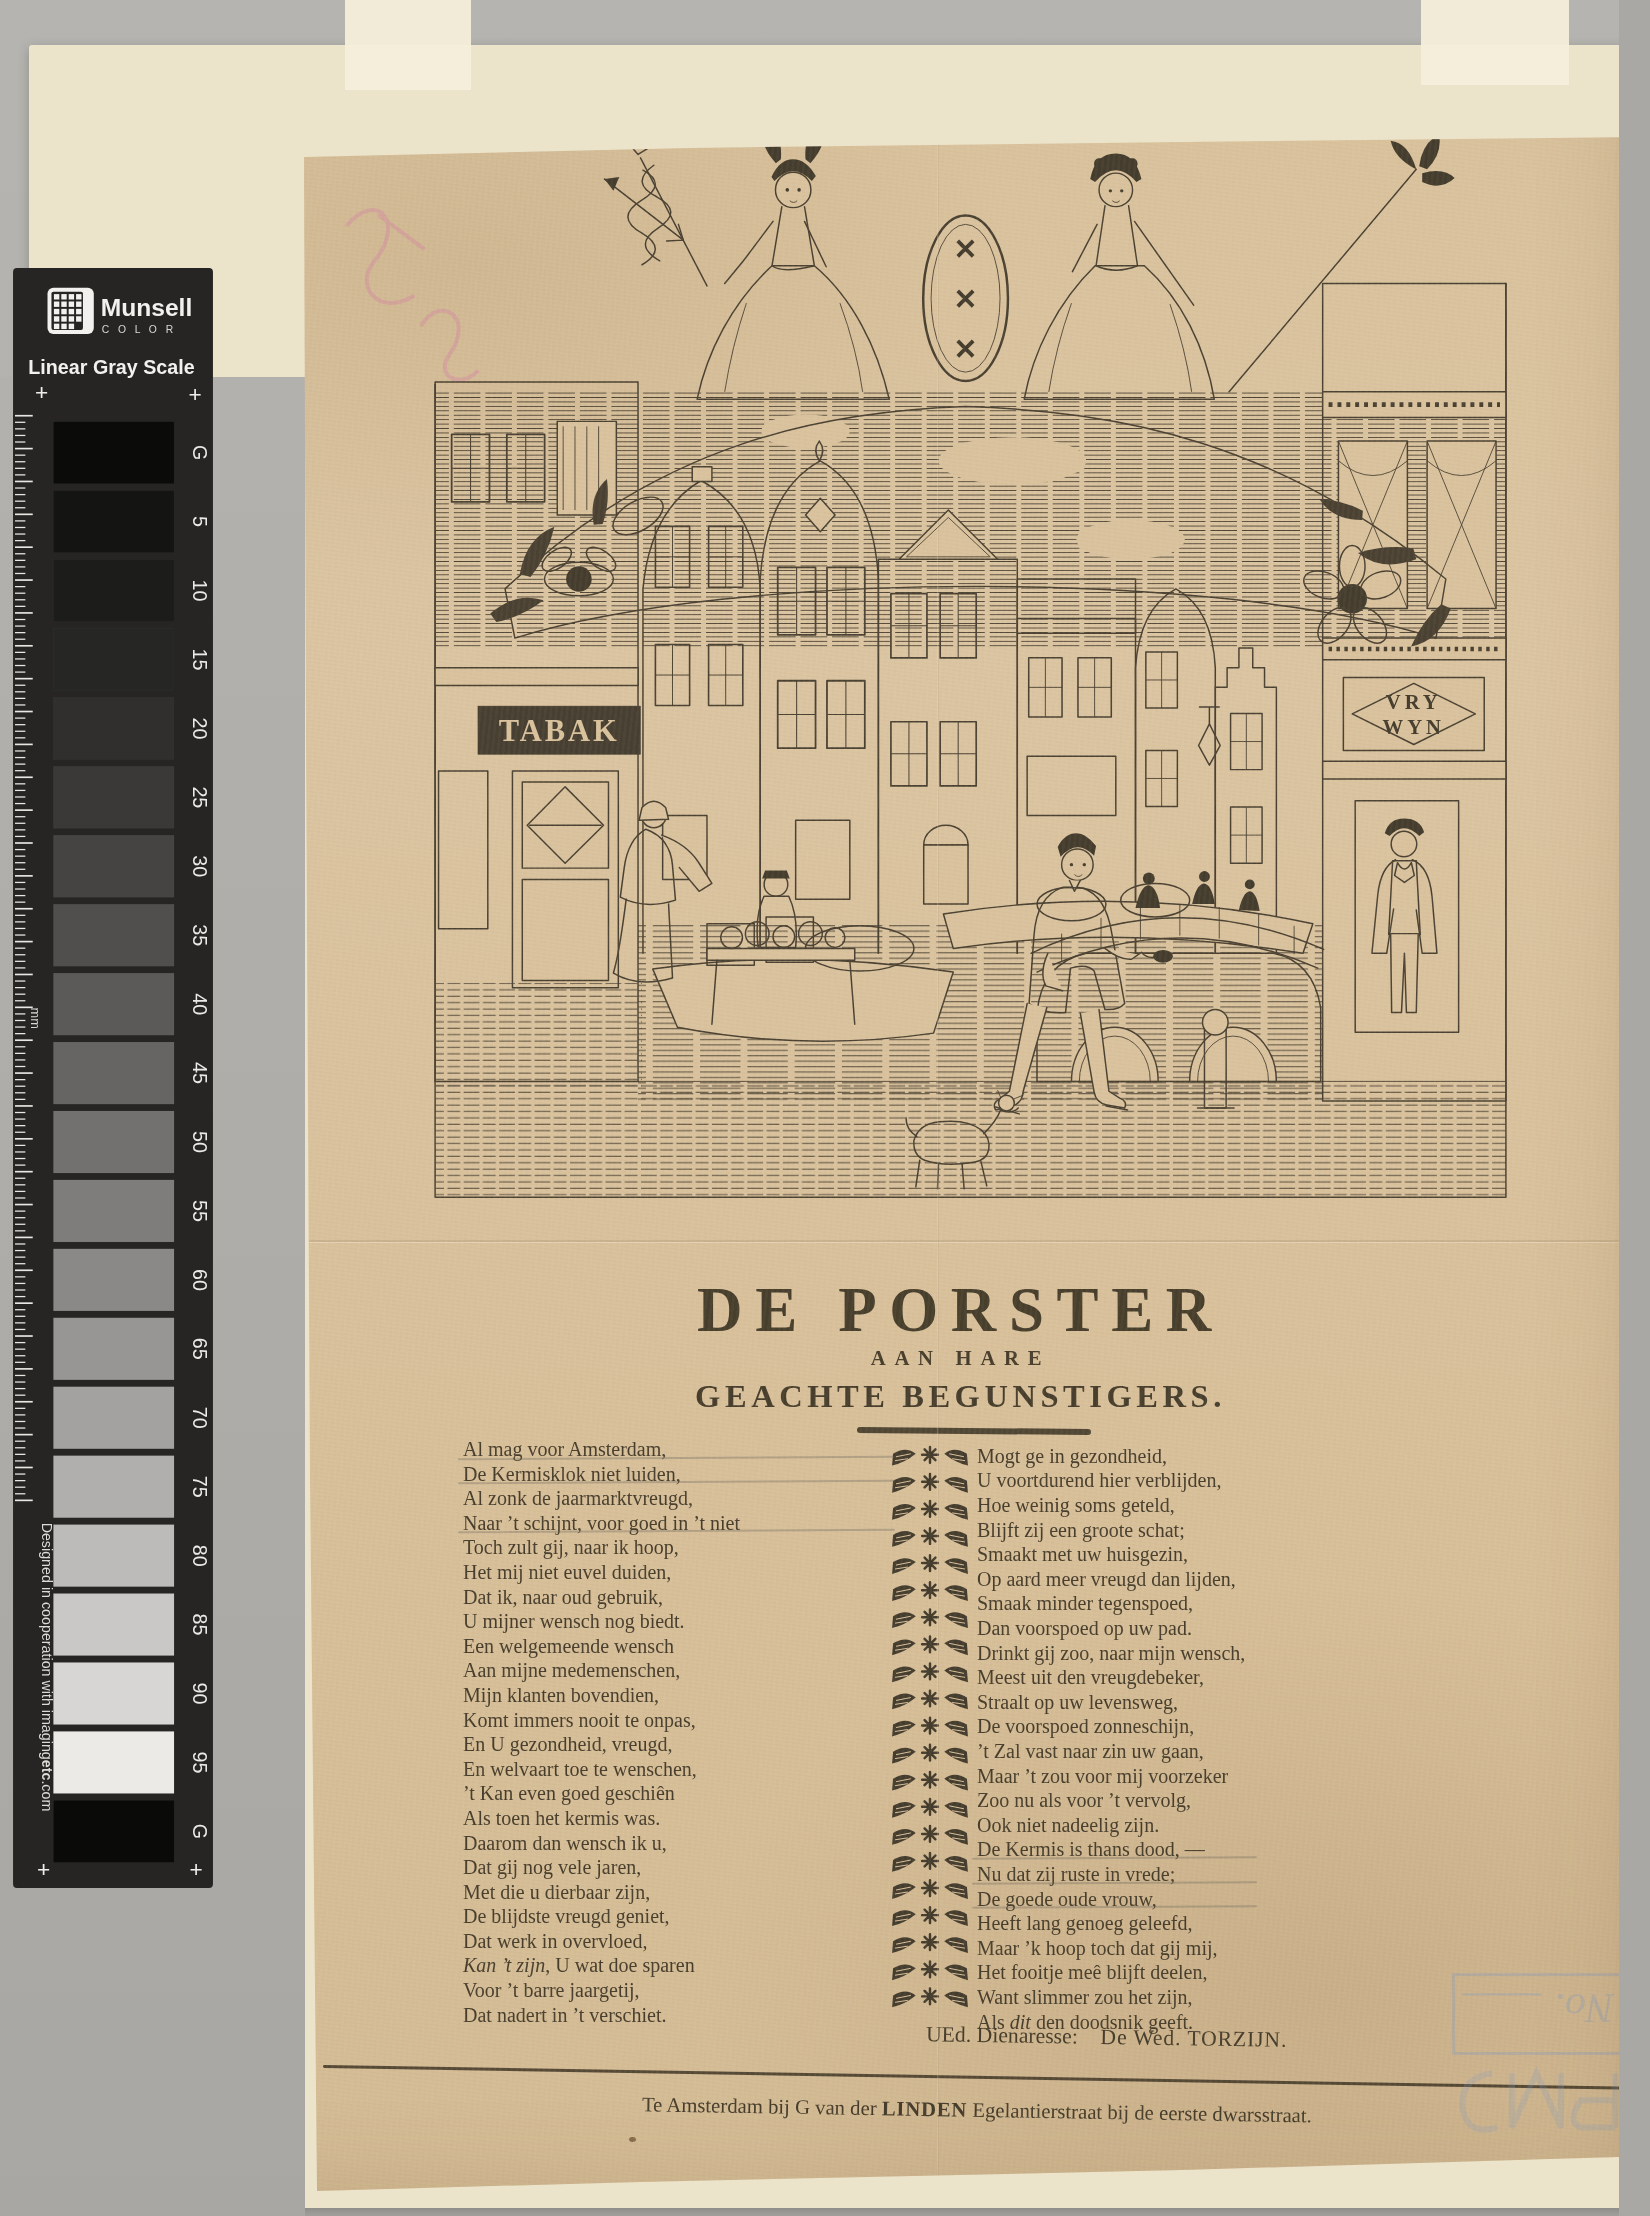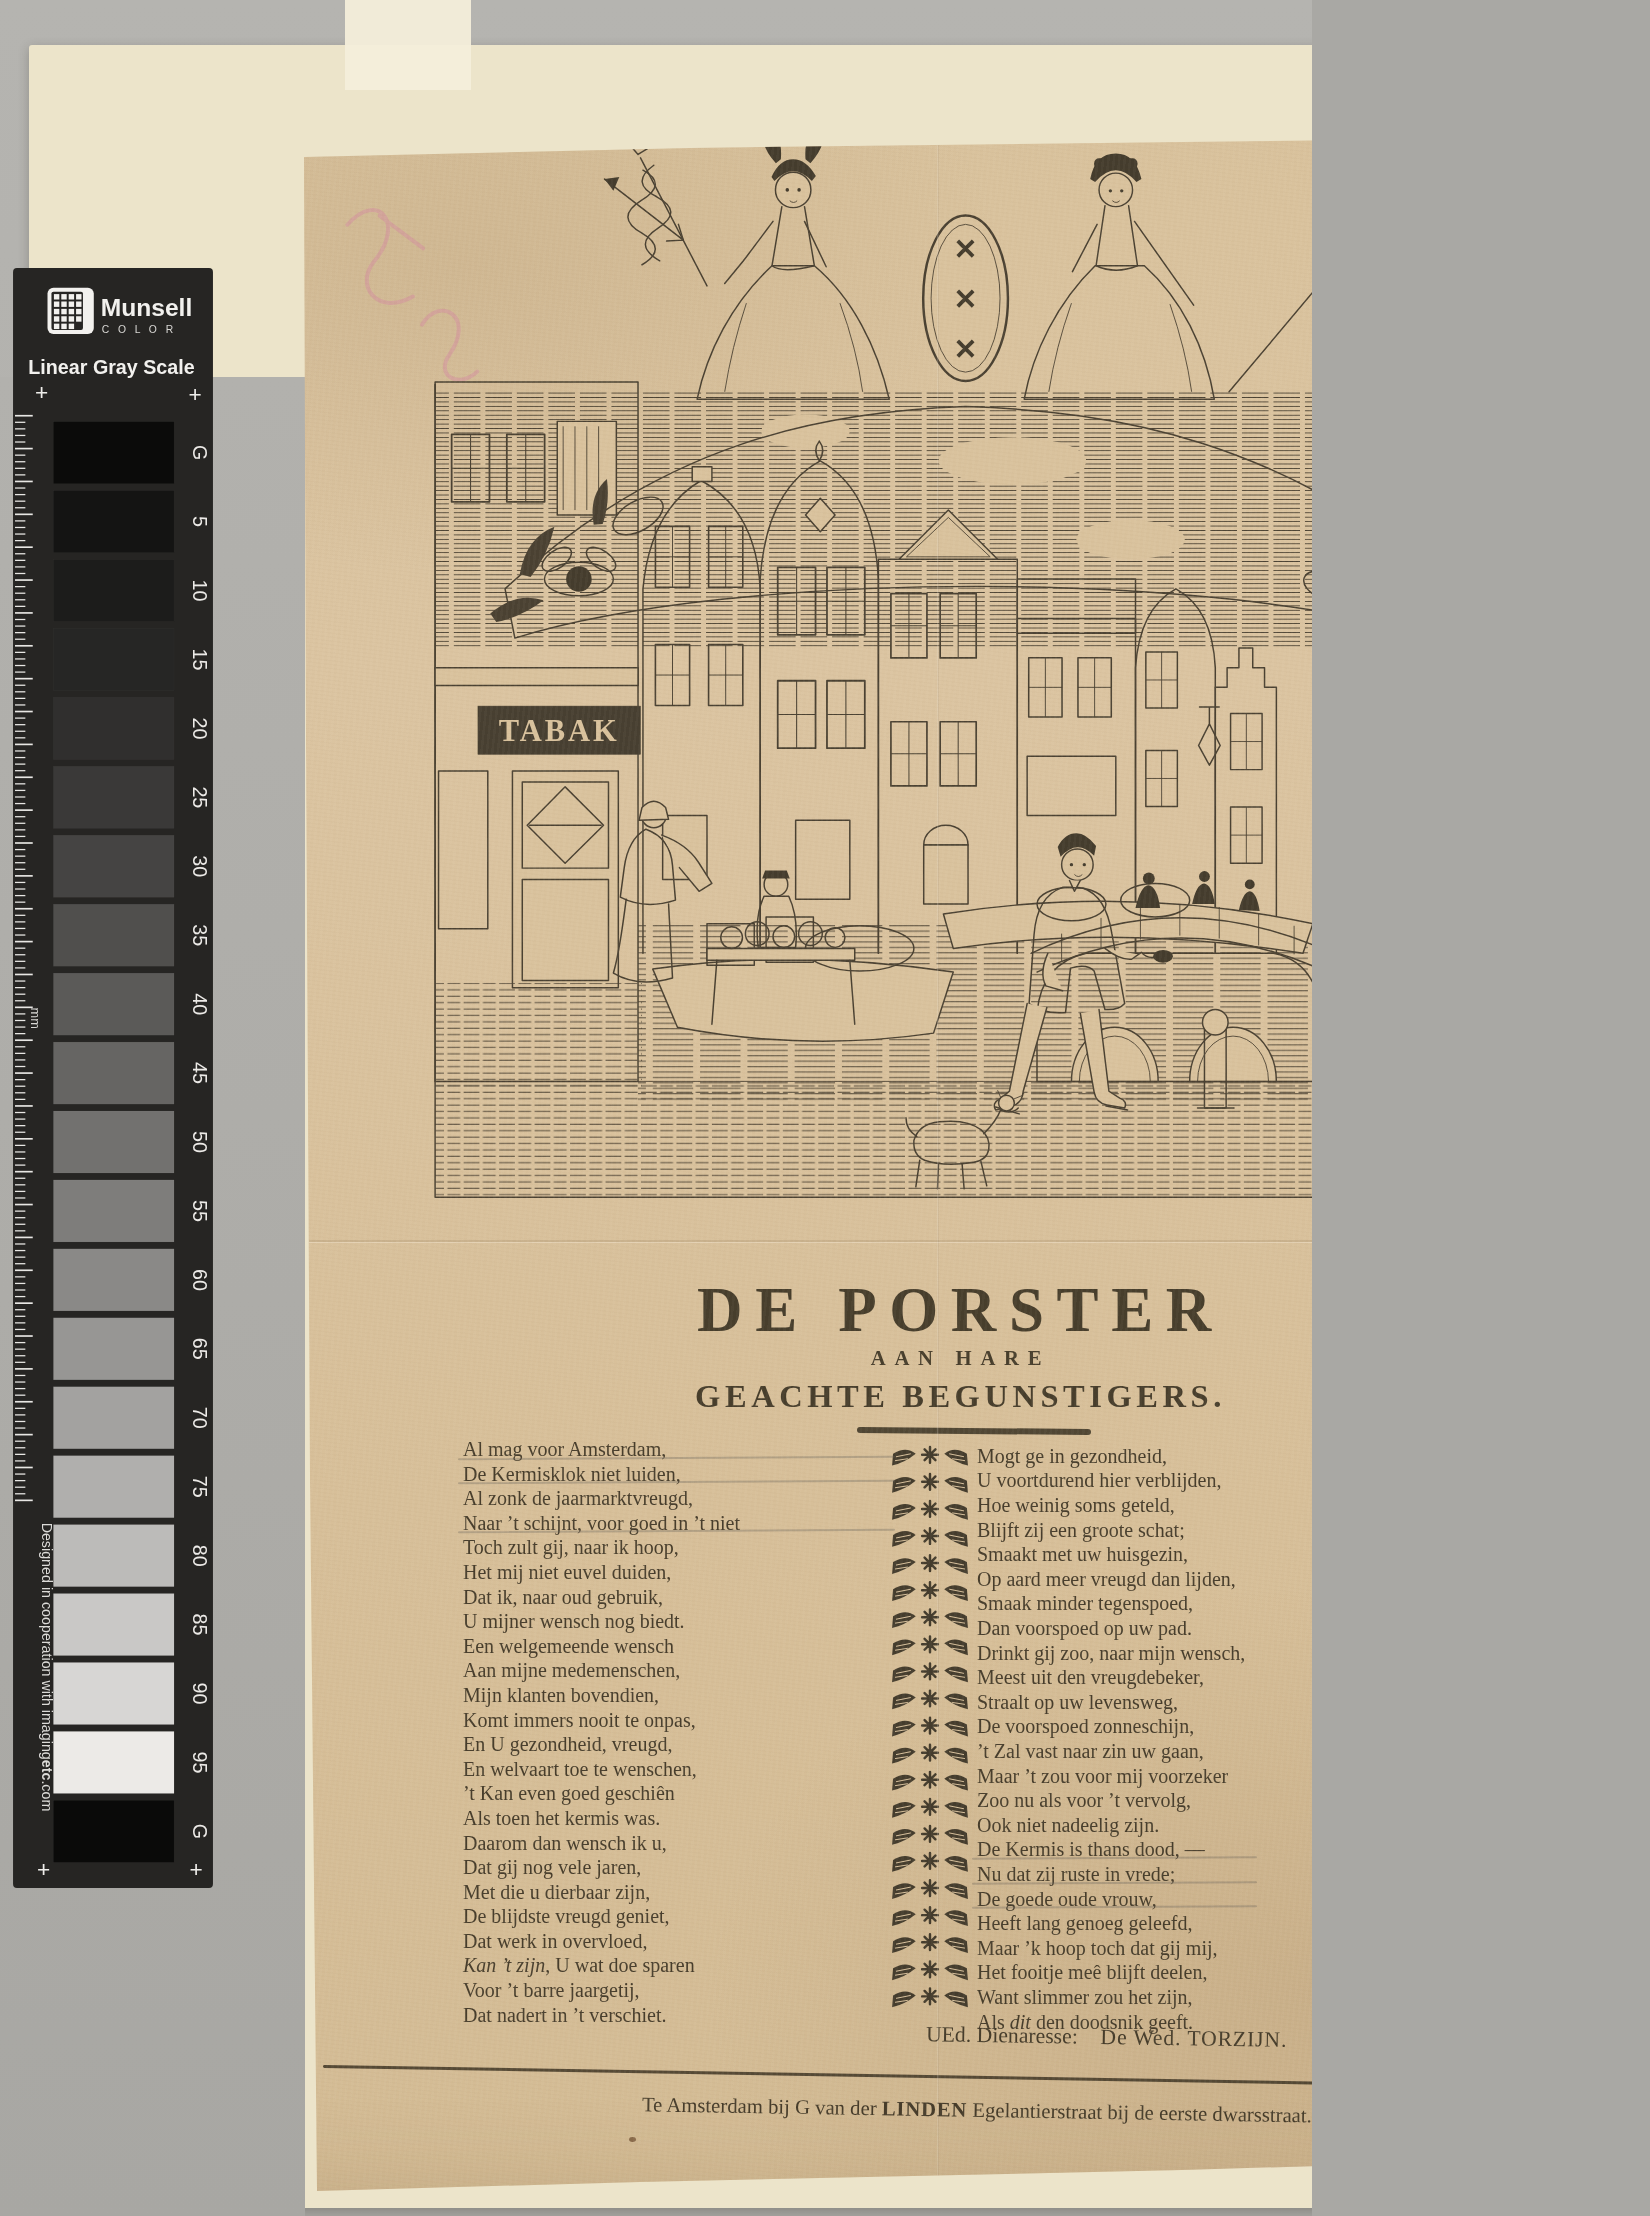--- a/index.html
+++ b/index.html
@@ -1,16 +1,16 @@
 <!DOCTYPE html>
 <html style="font-size:7.9px"><head>
 <meta charset="utf-8">
 <style>
   html,body{margin:0;padding:0;background:#a9a8a4;}
-  .stage{position:relative;width:1312px;height:2216px;overflow:hidden;
+  .stage{position:relative;width:1619px;height:2216px;overflow:hidden;
          background:linear-gradient(180deg,#b5b4b0 0%,#b0afab 55%,#a7a6a2 100%);
          font-family:"Liberation Serif",serif;}
   .abs{position:absolute;}
   
   .backing{left:28.6px;top:45px;width:1622px;height:2163px;background:#ece4ca;border-radius:3px;
            box-shadow:0 3px 10.8px rgba(40,35,25,.25);}
   .tape{background:#f4eeda;opacity:.95;}
   .tape.t1{left:345px;top:0;width:126px;height:90px;}
   .tape.t2{left:1421px;top:0;width:148px;height:85px;}
   .grayleft{left:0;top:377px;width:305px;height:1840px;background:linear-gradient(180deg,#b2b1ad,#a8a7a3);}

